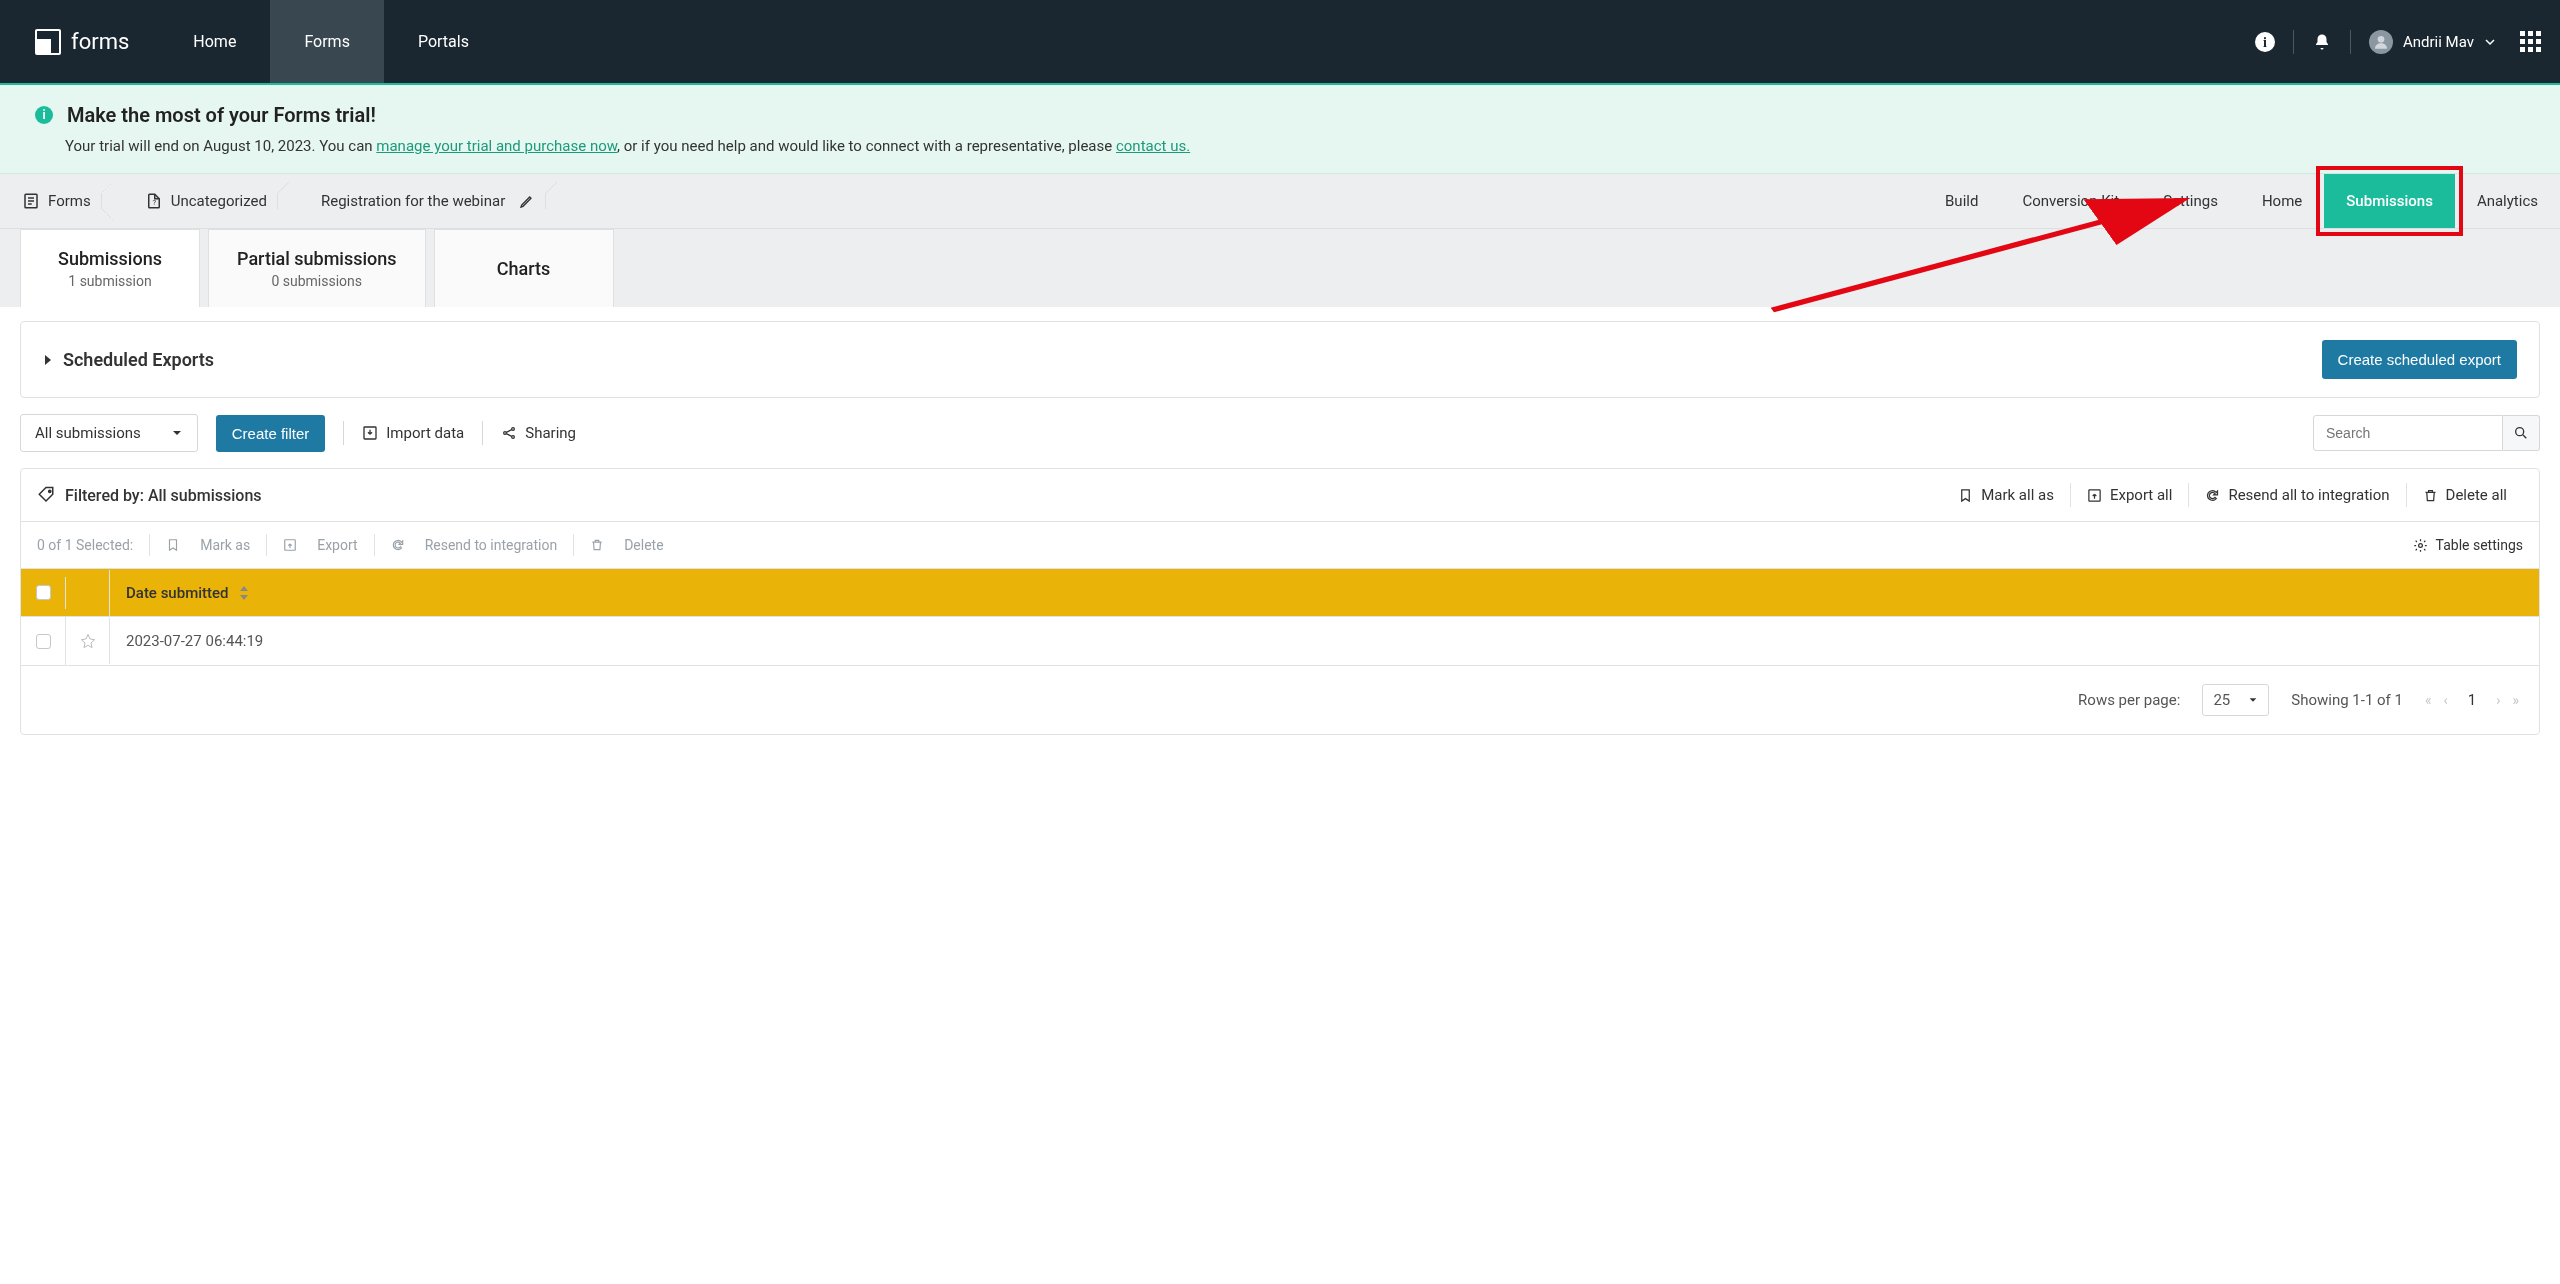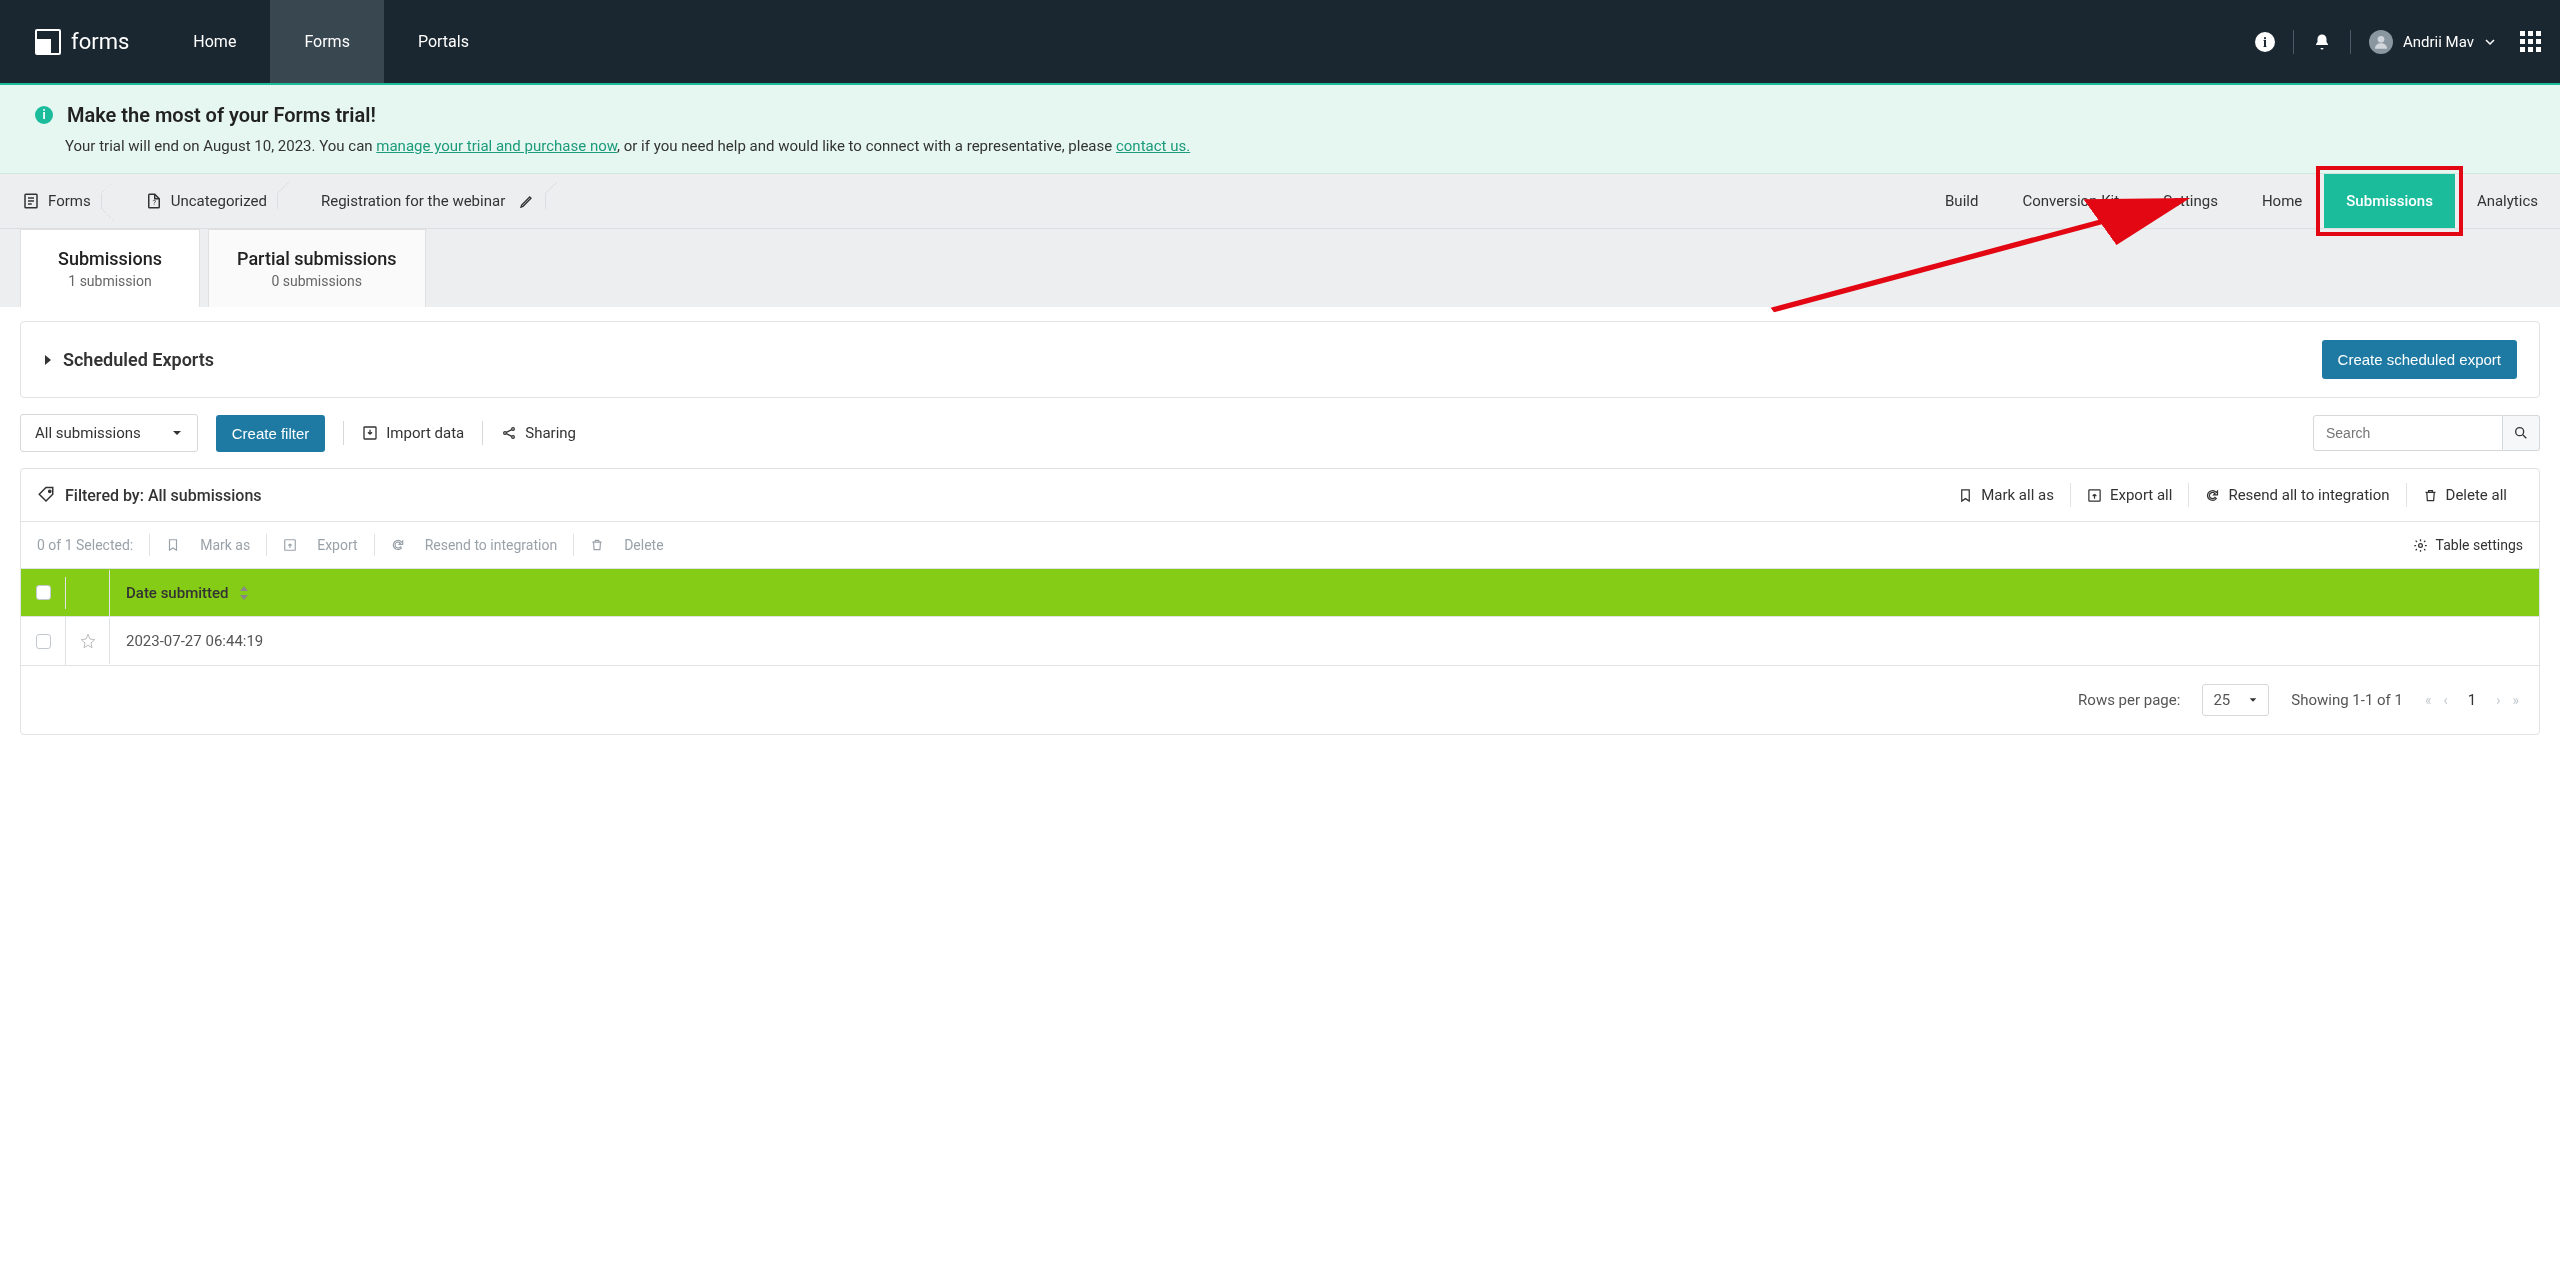--- a/index.html
+++ b/index.html
@@ -71,21 +71,21 @@
 .datatable { border: 1px solid #e0e3e5; border-radius: 4px; overflow: hidden; }
 .table-hdr { display: flex; align-items: center; padding: 14px 16px; border-bottom: 1px solid #e0e3e5; }
 .filter-label { display: flex; align-items: center; gap: 10px; font-size: 16px; font-weight: 500; }
 .table-actions { margin-left: auto; display: flex; }
 .table-action { display: flex; align-items: center; gap: 8px; padding: 0 16px; font-size: 15px; cursor: pointer; color: #333; border-left: 1px solid #e0e3e5; height: 24px; align-self: center; }
 .table-action:first-child { border-left: none; text-align: center; }
 .sel-row { display: flex; align-items: center; padding: 12px 16px; border-bottom: 1px solid #e0e3e5; color: #9aa2a9; }
 .sel-actions { display: flex; margin-left: 16px; }
 .sel-action { display: flex; align-items: center; gap: 20px; padding: 0 16px; border-left: 1px solid #e0e3e5; height: 22px; cursor: pointer; color: #9aa2a9; }
 .table-settings { margin-left: auto; display: flex; align-items: center; gap: 8px; color: #333; cursor: pointer; }
-.col-hdr { display: flex; align-items: center; background: #84cc16; border-bottom: 1px solid #e0e3e5; }
+.col-hdr { display: flex; align-items: center; background: #eab308; border-bottom: 1px solid #e0e3e5; }
 .cell-check { width: 44px; display: flex; align-items: center; justify-content: center; padding: 16px 0; }
 .cell-star { width: 44px; display: flex; align-items: center; justify-content: center; padding: 16px 0; border-left: 1px solid #e0e3e5; }
 .cell-main { flex: 1; padding: 14px 16px; border-left: 1px solid #e0e3e5; display: flex; align-items: center; gap: 10px; font-size: 15px; font-weight: 500;}
 .data-row { display: flex; align-items: center; border-bottom: 1px solid #e0e3e5; }
 .data-row .cell-main { font-weight: 400; color: #555; }
 .checkbox { width: 15px; height: 15px; border: 1px solid #c2c8cd; border-radius: 3px; background: #fff; }
 .pagination { display: flex; align-items: center; justify-content: flex-end; padding: 18px 20px; gap: 22px; font-size: 15px; color: #555; }
 .page-select { border: 1px solid #d5d8da; border-radius: 3px; padding: 6px 10px; display: flex; gap: 18px; align-items: center; cursor: pointer; }
 .page-navs { display: flex; gap: 12px; align-items: center; }
 .page-nav-btn { color: #c2c8cd; cursor: pointer; font-size: 14px; }
@@ -200,20 +200,23 @@
 <div class="subtabs-area">
   <div class="subtabs">
     <div class="subtab active">
       <div class="subtab-title">Submissions</div>
       <div class="subtab-sub">1 submission</div>
     </div>
     <div class="subtab">
       <div class="subtab-title">Partial submissions</div>
       <div class="subtab-sub">0 submissions</div>
     </div>
+    <div class="subtab" style="display:flex;align-items:center;justify-content:center">
+      <div class="subtab-title" style="margin:0">Charts</div>
+    </div>
   </div>
 </div>
 
 <div class="content">
   <div class="panel" style="margin-top:14px">
     <div class="panel-title">
       <svg width="10" height="12" viewBox="0 0 10 12">
           <path d="M2 1l6 5-6 5z" fill="#333"></path>
         </svg>
       <span>Scheduled Exports</span>

